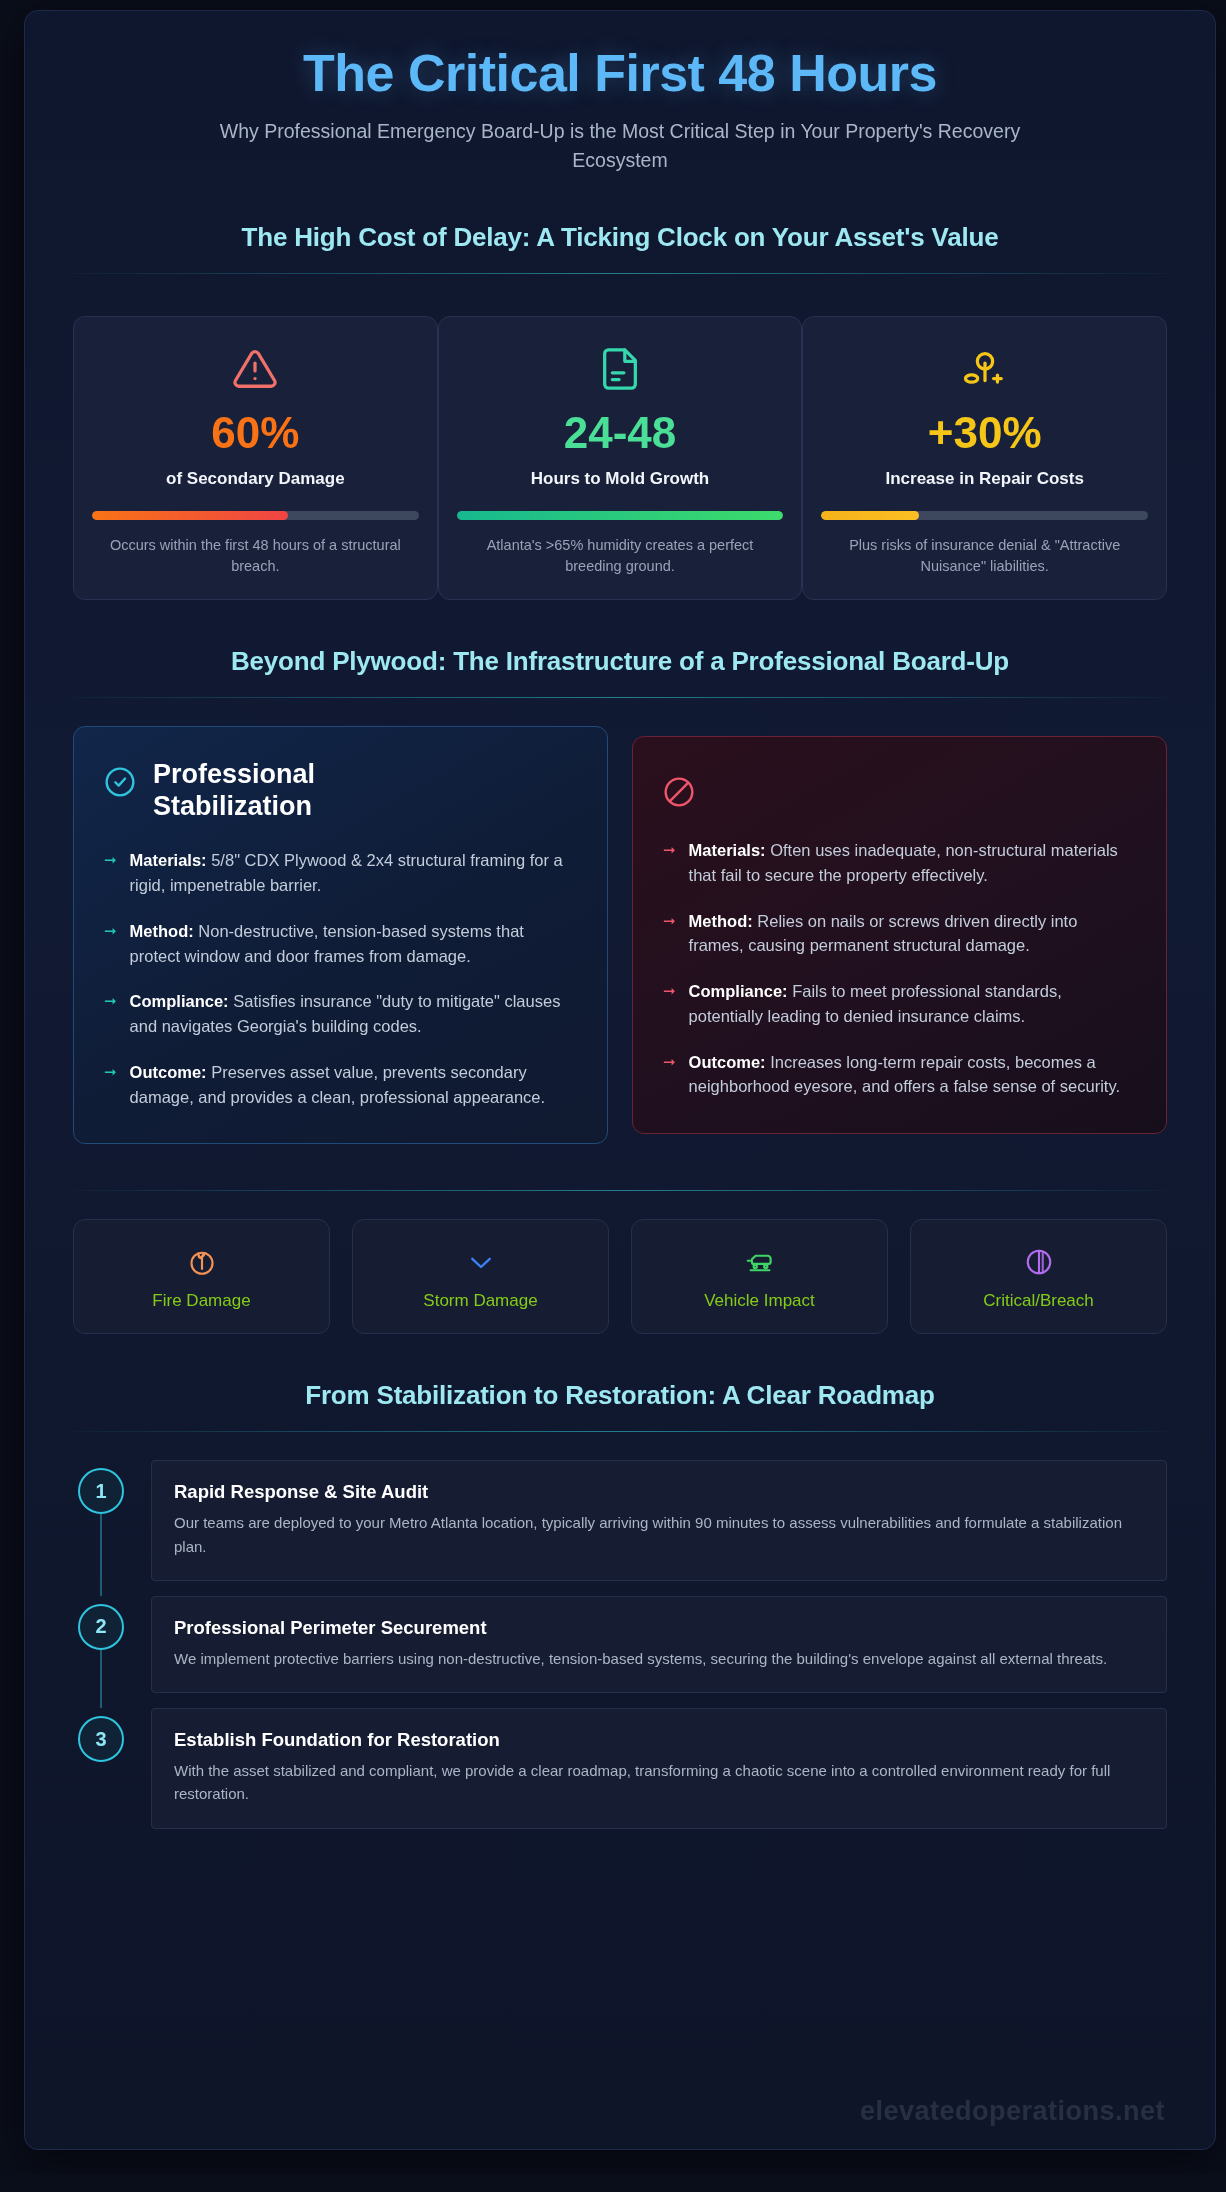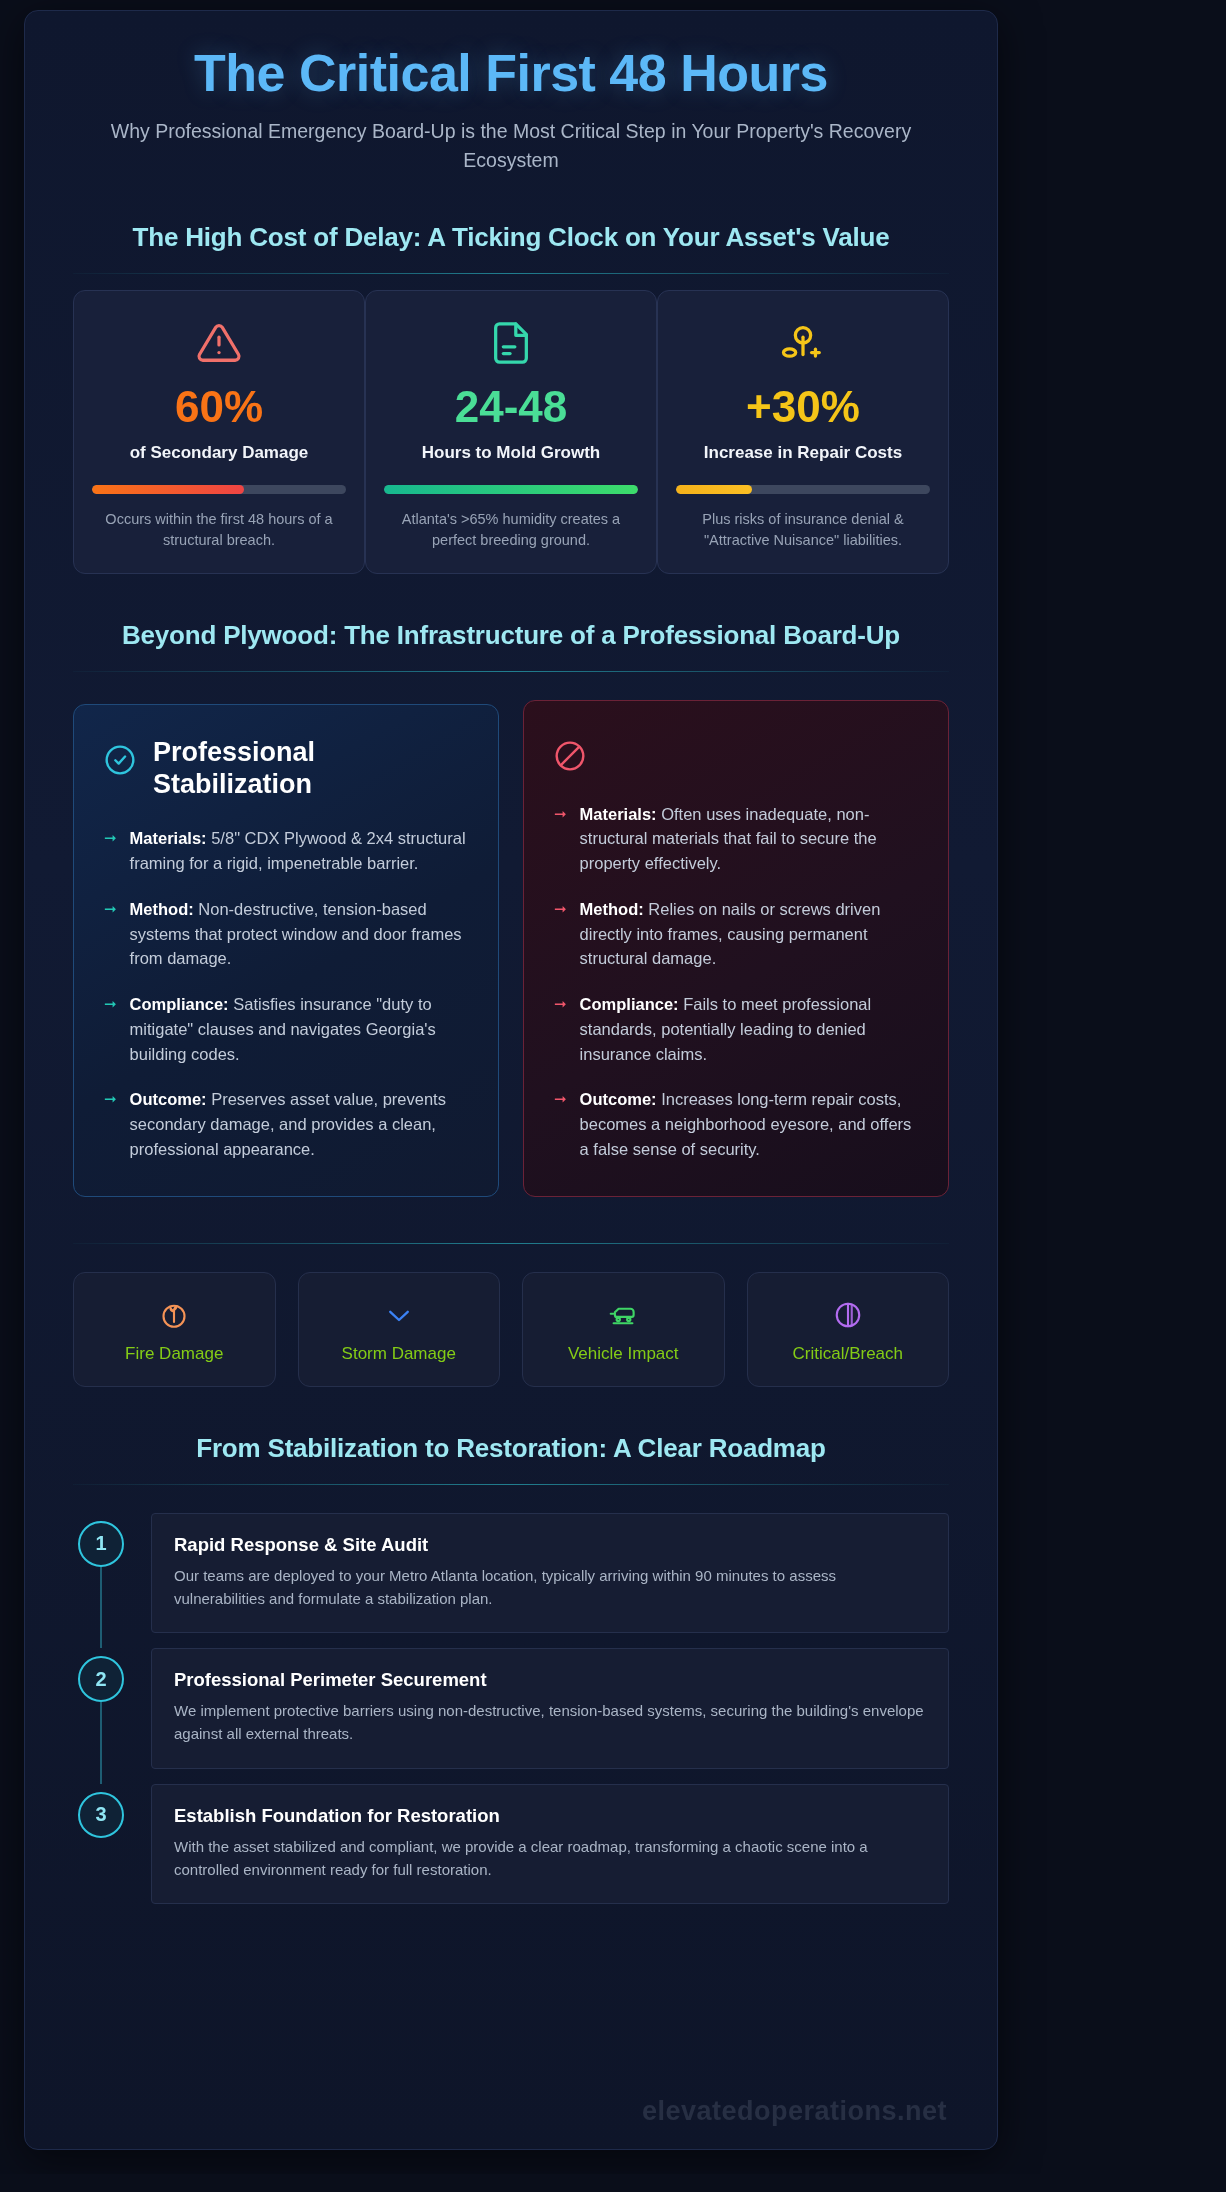--- a/index.html
+++ b/index.html
@@ -8,21 +8,21 @@
     width: 1226px;
     background: #0a0e1a;
     font-family: "Liberation Sans", sans-serif;
   }
 
   body {
     padding: 10px 24px 24px 24px;
   }
 
   .infographic {
-    width: 974px;
+    width: 1192px;
     min-height: 2140px;
     background: linear-gradient(180deg, #0f172e 0%, #111a33 40%, #0e1529 100%);
     border: 1px solid #1e2a4a;
     border-radius: 14px;
     padding: 34px 48px 52px 48px;
     position: relative;
     box-shadow: 0 10px 40px rgba(0,0,0,.55);
     overflow: hidden;
   }
 
@@ -59,21 +59,21 @@
   }
   .section-rule {
     height: 1px;
     background: linear-gradient(90deg, rgba(25,140,155,.05), rgba(38,160,175,.75), rgba(25,140,155,.05));
     margin-top: 20px;
   }
 
   
   .stats-row {
     display: flex;
-    margin-top: 16px;
+    margin-top: 42px;
     align-items: flex-end;
   }
   .stat-card {
     flex: 1;
     background: #18203a;
     border: 1px solid #273253;
     border-radius: 12px;
     padding: 26px 18px 22px 18px;
     text-align: center;
     min-height: 282px;
@@ -108,21 +108,21 @@
     font-size: 14.5px;
     line-height: 1.45;
     margin-top: 15px;
   }
 
   
   .compare-row {
     display: flex;
     gap: 24px;
     margin-top: 28px;
-    align-items: flex-end;
+    align-items: center;
   }
   .compare-card {
     flex: 1;
     border-radius: 12px;
     padding: 32px 30px 34px 30px;
   }
   .compare-card.pro {
     background: linear-gradient(150deg, #11264a 0%, #0f1c36 55%, #101a31 100%);
     border: 1px solid #1f4a7a;
   }

